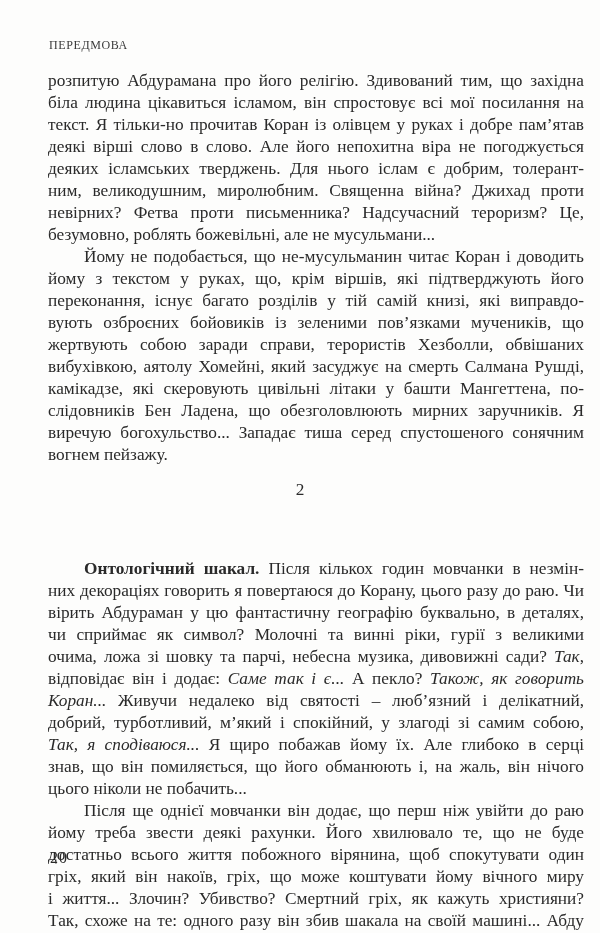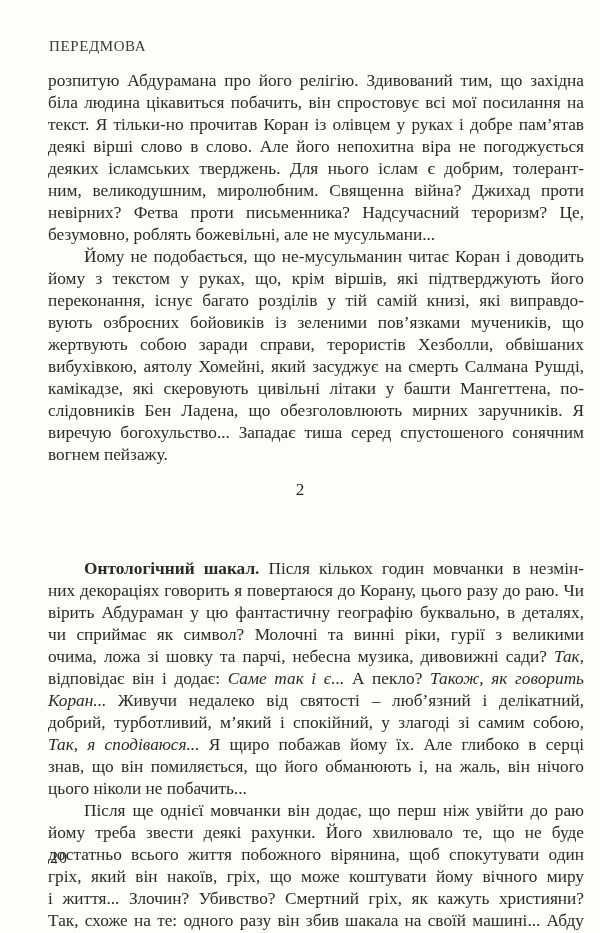--- a/index.html
+++ b/index.html
@@ -17,21 +17,21 @@
     }
     .page {
       position: absolute;
       left: 0; top: 0;
       width: 600px; height: 933px;
     }
     .running-head {
       position: absolute;
       left: 49px;
       top: 38px;
-      font-size: 15px;
+      font-size: 12px;
       letter-spacing: 0.6px;
       color: #3a3a3a;
     }
     .text-block {
       position: absolute;
       left: 48px;
       width: 536px;
       font-size: 17.3px;
       line-height: 22px;
     }
@@ -68,21 +68,21 @@
     i { font-style: italic; }
   </style>
 </head>
 <body>
 
 <div class="page">
   <div class="running-head">ПЕРЕДМОВА</div>
 
   <div class="text-block block-a" id="block-a">
       <span class="line">розпитую Абдурамана про його релігію. Здивований тим, що західна</span>
-      <span class="line">біла людина цікавиться побачить, він спростовує всі мої посилання на</span>
+      <span class="line">біла людина цікавиться ісламом, він спростовує всі мої посилання на</span>
       <span class="line">текст. Я тільки-но прочитав Коран із олівцем у руках і добре пам’ятав</span>
       <span class="line">деякі вірші слово в слово. Але його непохитна віра не погоджується</span>
       <span class="line">деяких ісламських тверджень. Для нього іслам є добрим, толерант-</span>
       <span class="line">ним, великодушним, миролюбним. Священна війна? Джихад проти</span>
       <span class="line">невірних? Фетва проти письменника? Надсучасний тероризм? Це,</span>
       <span class="line last">безумовно, роблять божевільні, але не мусульмани...</span>
       <span class="line indent">Йому не подобається, що не-мусульманин читає Коран і доводить</span>
       <span class="line">йому з текстом у руках, що, крім віршів, які підтверджують його</span>
       <span class="line">переконання, існує багато розділів у тій самій книзі, які виправдо-</span>
       <span class="line">вують озброєних бойовиків із зеленими пов’язками мучеників, що</span>

